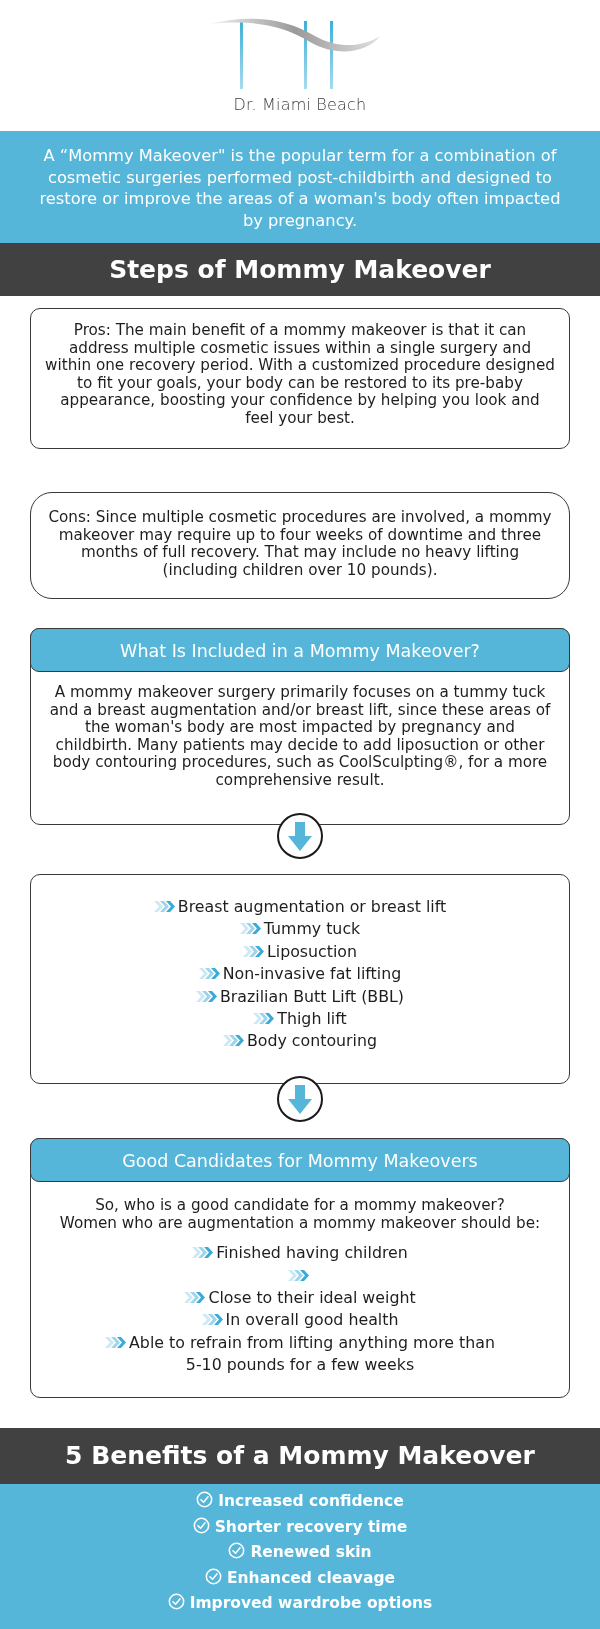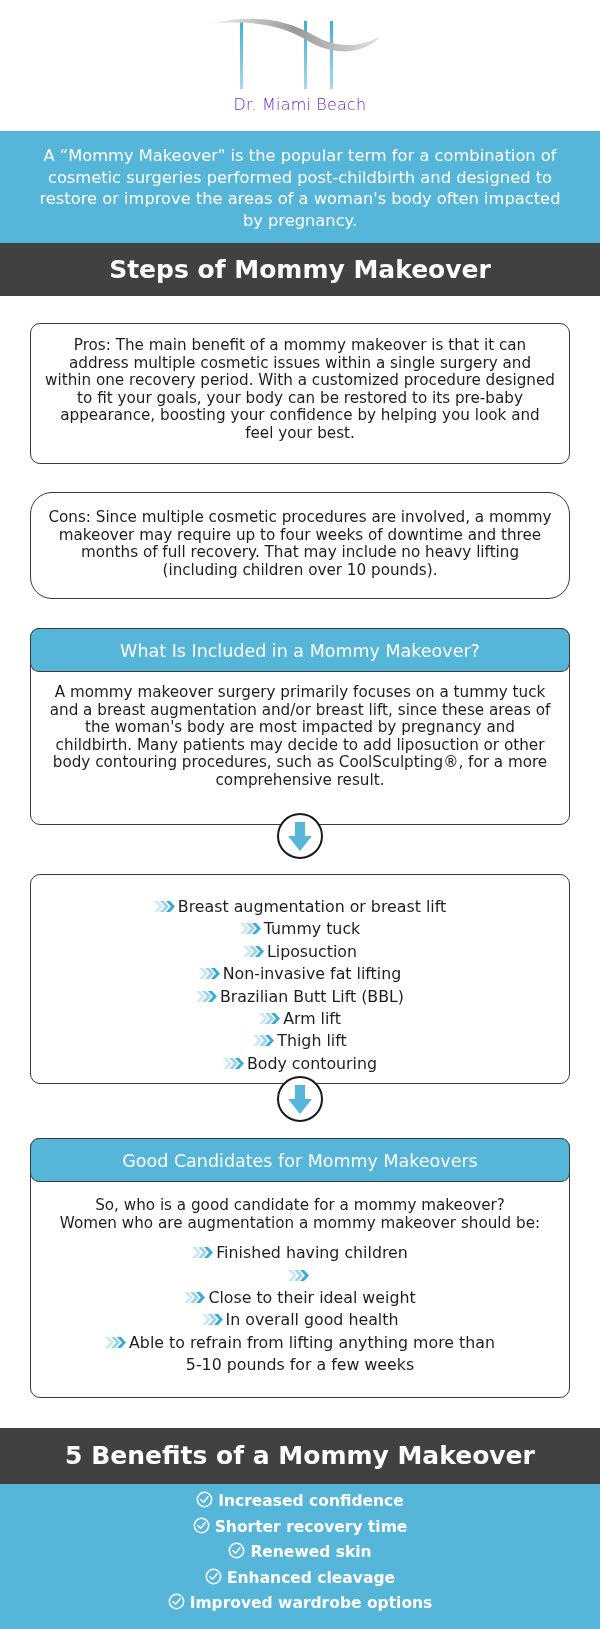--- a/index.html
+++ b/index.html
@@ -1,30 +1,30 @@
 <!DOCTYPE html>
 <html><head>
   <meta charset="utf-8">
   <style>
     * { box-sizing: border-box; margin: 0; padding: 0; }
     html, body { width: 600px; background: #ffffff; }
     body { font-family: "DejaVu Sans", sans-serif; color: #1e1e1e; position: relative; height: 1629px; overflow: hidden; }
 
     .logo { position: absolute; left: 0; top: 0; width: 600px; height: 128px; }
     .logo svg { position: absolute; left: 210px; top: 10px; }
-    .logo-text { position: absolute; left: 0; width: 600px; top: 95px; text-align: center; font-family: "DejaVu Sans", sans-serif; font-size: 16px; color: #6d28d9; font-weight: 300; letter-spacing: 0.2px; }
+    .logo-text { position: absolute; left: 0; width: 600px; top: 95px; text-align: center; font-family: "DejaVu Sans", sans-serif; font-size: 16px; color: #404040; font-weight: 300; letter-spacing: 0.2px; }
 
     .intro { position: absolute; left: 0; top: 131px; width: 600px; height: 112px; background: #55b6d9; color: #fff; text-align: center; font-size: 16.3px; line-height: 21.5px; padding: 14px 28px 0 28px; }
 
     .band { position: absolute; left: 0; width: 600px; background: #414141; color: #fff; text-align: center; font-weight: bold; font-family: "DejaVu Sans", sans-serif; }
     .band-steps { top: 243px; height: 53px; font-size: 25px; line-height: 53px; }
     .band-benefits { top: 1428px; height: 56px; font-size: 25px; line-height: 56px; font-weight: bold; text-align: center; }
 
     .box { position: absolute; left: 30px; width: 540px; border: 1.5px solid #3a3a3a; border-radius: 10px; background: #fff; text-align: center; font-size: 15.2px; line-height: 17.6px; color: #1e1e1e; }
-    .box-pros { top: 323px; height: 141px; padding: 13px 14px 0 14px; }
+    .box-pros { top: 308px; height: 141px; padding: 13px 14px 0 14px; }
     .box-cons { top: 492px; height: 107px; padding: 16px 14px 0 14px; border-radius: 22px; }
 
     .box-header { background: #55b6d9; color: #fff; font-weight: normal; font-size: 17.5px; height: 44px; line-height: 44px; border-bottom: 1.5px solid #3a3a3a; border-radius: 9px 9px 9px 9px; margin: -1px -1px 0 -1px; border: 1.5px solid #3a3a3a; }
     .box-included { top: 628px; height: 197px; }
     .box-included .body { padding: 12px 16px 0 16px; }
     .box-list { top: 874px; height: 210px; padding-top: 21px; }
     .box-candidates { top: 1138px; height: 260px; }
     .box-candidates .intro-q { padding: 15px 10px 0 10px; }
 
     .list-item { display: block; font-size: 15.8px; line-height: 22.4px; white-space: nowrap; }
@@ -107,25 +107,20 @@
       </svg><span>Non-invasive fat lifting</span></div>
   <div class="list-item"><svg class="chev" viewBox="0 0 22 11">
         <polygon points="0,0 4,0 9,5.5 4,11 0,11 5,5.5" fill="#cde9f4"></polygon>
         <polygon points="6,0 10,0 15,5.5 10,11 6,11 11,5.5" fill="#9fd4ea"></polygon>
         <polygon points="12,0 16,0 21,5.5 16,11 12,11 17,5.5" fill="#3aaad6"></polygon>
       </svg><span>Brazilian Butt Lift (BBL)</span></div>
   <div class="list-item"><svg class="chev" viewBox="0 0 22 11">
         <polygon points="0,0 4,0 9,5.5 4,11 0,11 5,5.5" fill="#cde9f4"></polygon>
         <polygon points="6,0 10,0 15,5.5 10,11 6,11 11,5.5" fill="#9fd4ea"></polygon>
         <polygon points="12,0 16,0 21,5.5 16,11 12,11 17,5.5" fill="#3aaad6"></polygon>
-      </svg><span>Arm lift</span></div>
-  <div class="list-item"><svg class="chev" viewBox="0 0 22 11">
-        <polygon points="0,0 4,0 9,5.5 4,11 0,11 5,5.5" fill="#cde9f4"></polygon>
-        <polygon points="6,0 10,0 15,5.5 10,11 6,11 11,5.5" fill="#9fd4ea"></polygon>
-        <polygon points="12,0 16,0 21,5.5 16,11 12,11 17,5.5" fill="#3aaad6"></polygon>
       </svg><span>Thigh lift</span></div>
   <div class="list-item"><svg class="chev" viewBox="0 0 22 11">
         <polygon points="0,0 4,0 9,5.5 4,11 0,11 5,5.5" fill="#cde9f4"></polygon>
         <polygon points="6,0 10,0 15,5.5 10,11 6,11 11,5.5" fill="#9fd4ea"></polygon>
         <polygon points="12,0 16,0 21,5.5 16,11 12,11 17,5.5" fill="#3aaad6"></polygon>
       </svg><span>Body contouring</span></div>
 </div>
 
 <div class="arrow-circle arrow-2">
   <svg width="24" height="30" viewBox="0 0 24 30">

